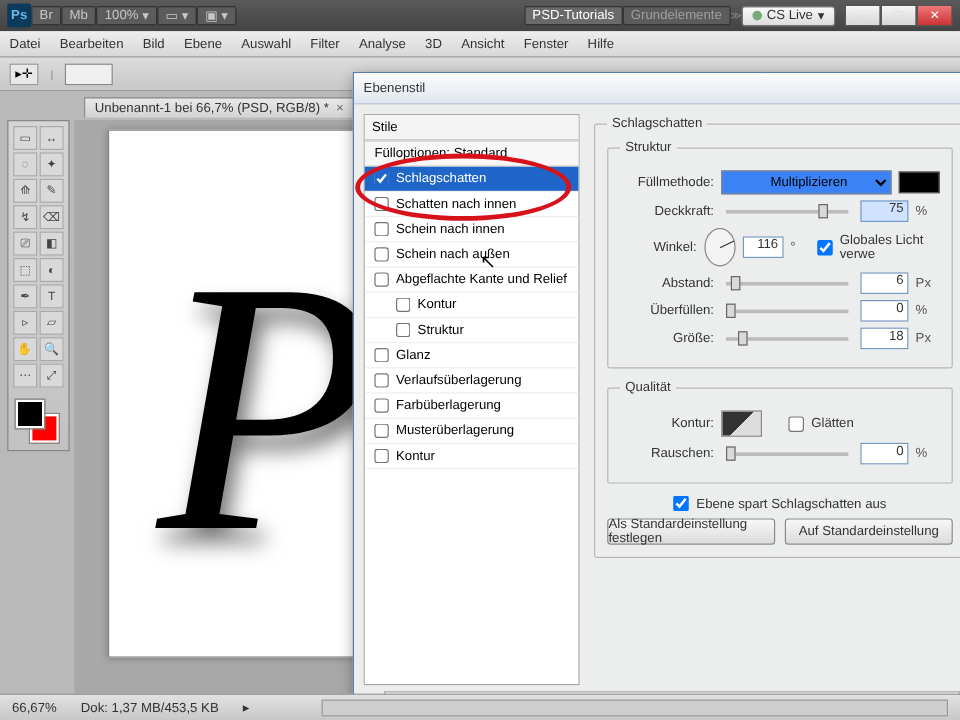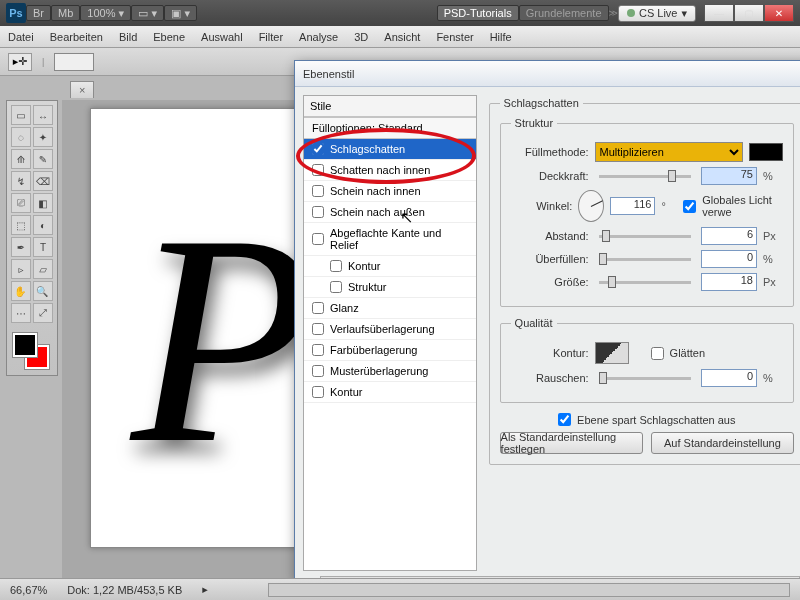--- a/index.html
+++ b/index.html
@@ -58,25 +58,25 @@
   .style-row.indent { padding-left:26px; }
   .style-row input[type=checkbox]{ width:12px;height:12px; }
   .style-row.firstopt { border-top:1px solid #c4c4c4; border-bottom:1px solid #c4c4c4; background:#f7f7f7;}
 
   .rhs { flex:1; padding:10px 8px 8px 4px; position:relative; color:#333; }
   fieldset { border:1px solid #b6b6b6; border-radius:2px; padding:8px 10px 10px 10px; margin-bottom:10px;}
   legend { padding:0 4px; color:#333;}
   fieldset.outer { border:1px solid #b6b6b6;}
   .form-row { display:flex; align-items:center; gap:6px; margin:5px 0; }
   .form-row label.k { width:78px; text-align:right; }
-  select.wide { flex:1; height:20px; border:1px solid #888; background:#eab308;}
+  select.wide { flex:1; height:20px; border:1px solid #888; background:#3b82f6;padding-left:36px;}
   .slider { flex:1; display:flex; align-items:center;}
   .slider .track { flex:1; height:3px; background:#bbb; position:relative; margin:0 4px;}
   .slider .thumb { position:absolute; top:-5px; width:8px; height:12px; background:#d9d9d9; border:1px solid #666; }
-  .numbox { width:56px; height:18px; border:1px solid #7a99c2; background:#fff; text-align:right; padding-right:3px; }
+  .numbox { width:40px; height:18px; border:1px solid #7a99c2; background:#fff; text-align:right; padding-right:3px; }
   .numbox.blue { background:#cfe3ff; }
   .unit { width:20px; color:#555;}
   .colorchip { width:34px; height:18px; background:#000; border:1px solid #555; }
   .anglewheel { width:32px; height:32px; border:1px solid #888; border-radius:50%; background:#f4f4f4; position:relative;}
   .anglewheel .needle { position:absolute; left:50%; top:50%; width:13px; height:1px; background:#333; transform-origin:left center; transform:rotate(-26deg);}
   .contour-chip { width:34px;height:22px;border:1px solid #888; background:linear-gradient(135deg,#333 0 50%,#ddd 50% 100%); }
   .btnrow { display:flex; gap:8px; margin-top:6px;}
   .pushbtn { flex:1; height:22px; background:linear-gradient(#f7f7f7,#dcdcdc); border:1px solid #8a8a8a; border-radius:3px; display:flex; align-items:center; justify-content:center; }
   .dlg-links-strip { position:absolute; left:320px; right:0; bottom:4px; height:20px; background:linear-gradient(#e4e4e4,#cfcfcf); border:1px solid #aaa; display:flex; align-items:center; padding:0 8px; gap:10px; color:#666;}
   .cursor-icon { position:absolute; left:400px; top:208px; font-size:16px; color:#000; pointer-events:none; z-index:70;}
@@ -123,20 +123,21 @@
 </div>
 
 <div class="optionsbar">
   <div class="move-indicator">▸✛</div>
   <span class="chev">|</span>
   <div class="dropdown-mini"></div>
 </div>
 
 <div class="doctab-row">
   <div class="doctab">
+    <span>Unbenannt-1 bei 66,7% (PSD, RGB/8) *</span>
     <span class="x">×</span>
   </div>
 </div>
 
 <div class="workarea">
   <div class="canvas">
     <div class="glyph">P</div>
   </div>
 </div>
 
@@ -344,16 +345,16 @@
 
 <div class="dlg-links-strip">
   <span>⇔</span>
   <span>ƒx</span>
   <span>◯</span>
   <span>◐</span>
 </div>
 
 <div class="statusbar">
   <span>66,67%</span>
-  <span>Dok: 1,22 MB/453,5 KB</span>
+  <span>Dok: 1,37 MB/453,5 KB</span>
   <span>▸</span>
   <div class="scroll-track"></div>
 </div>
 
 </body></html>

